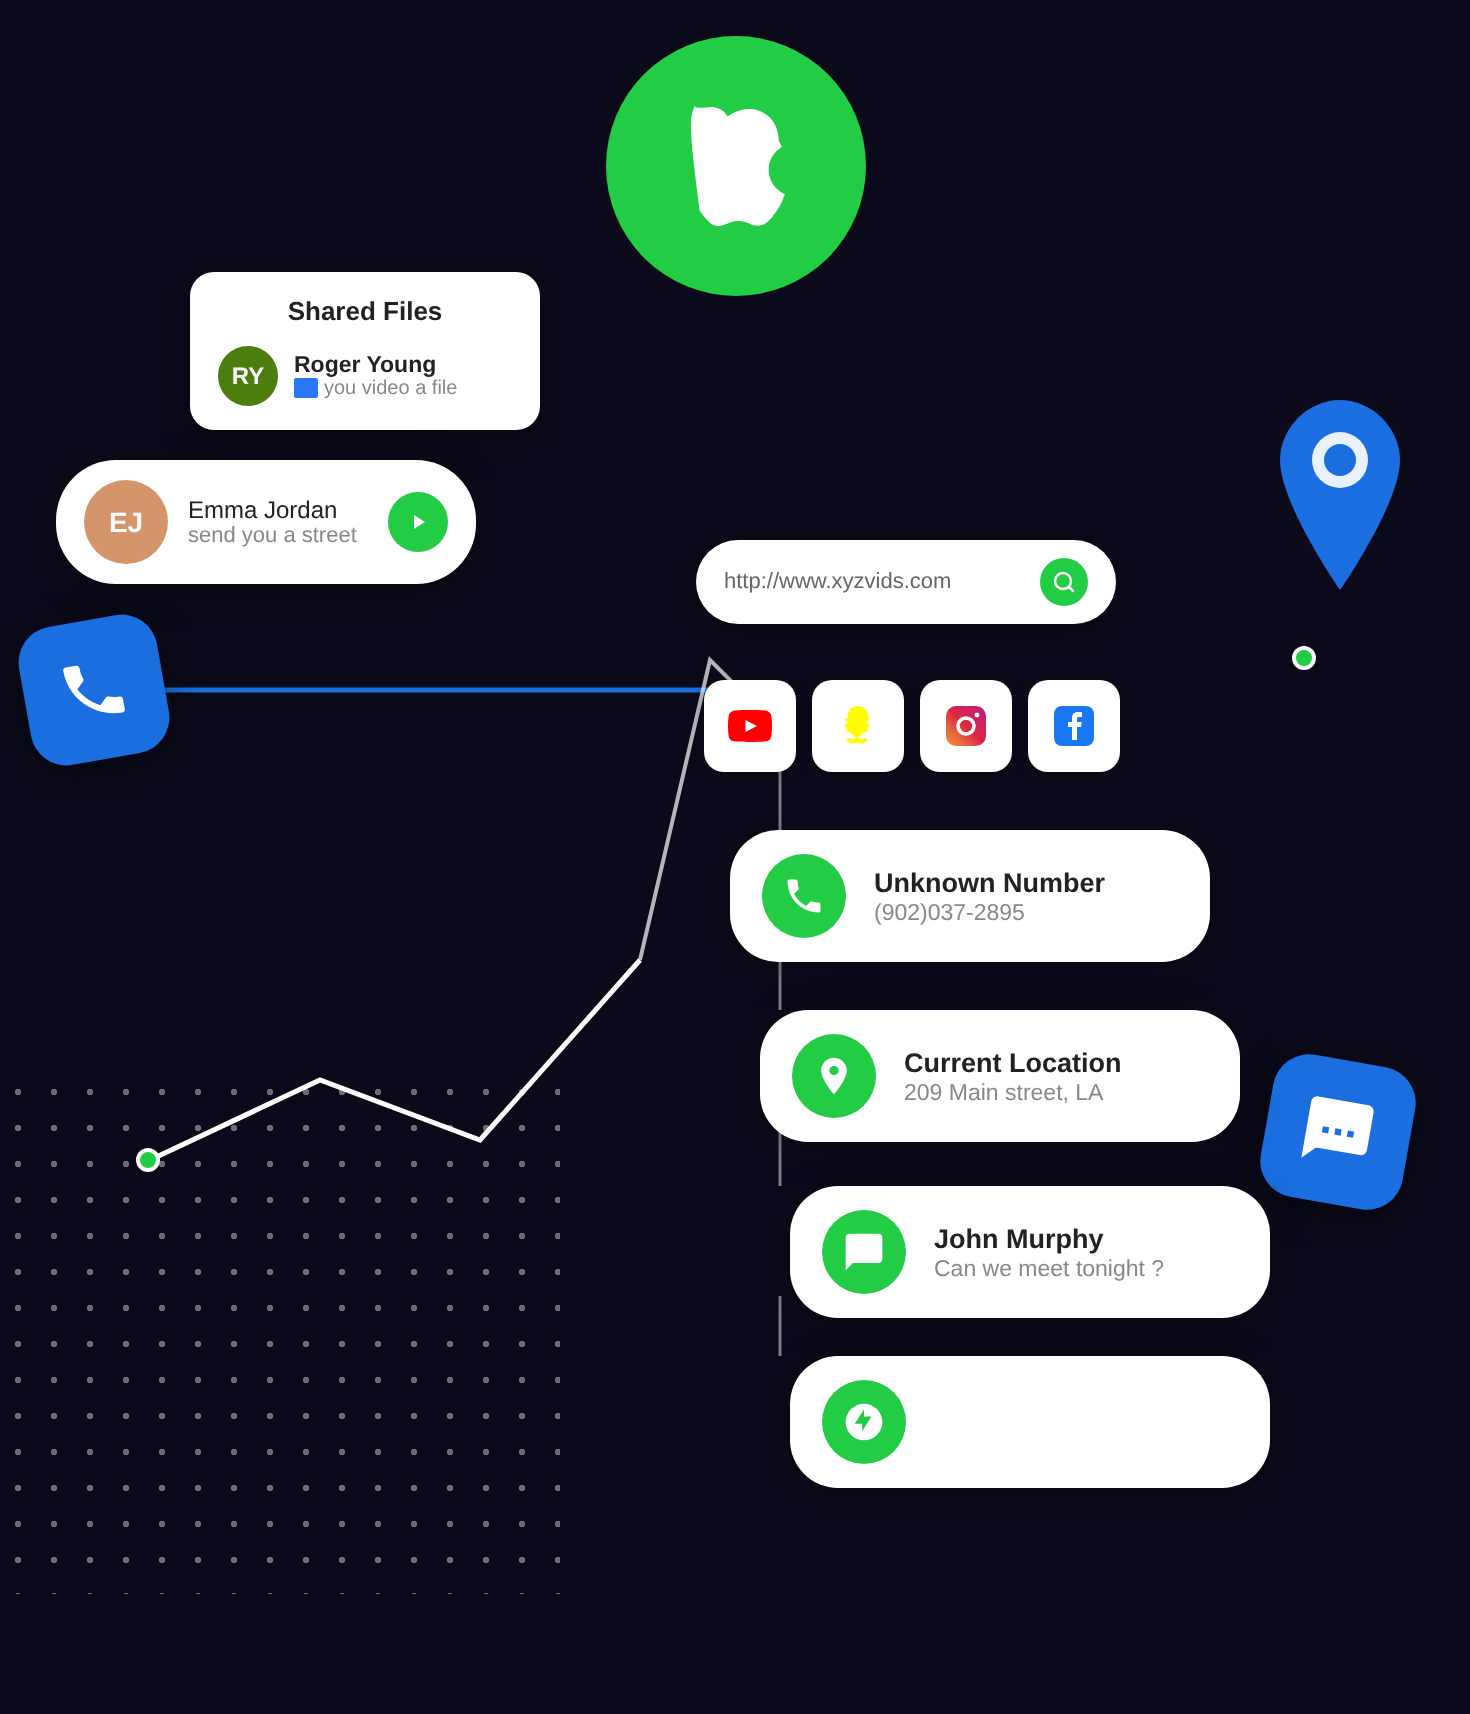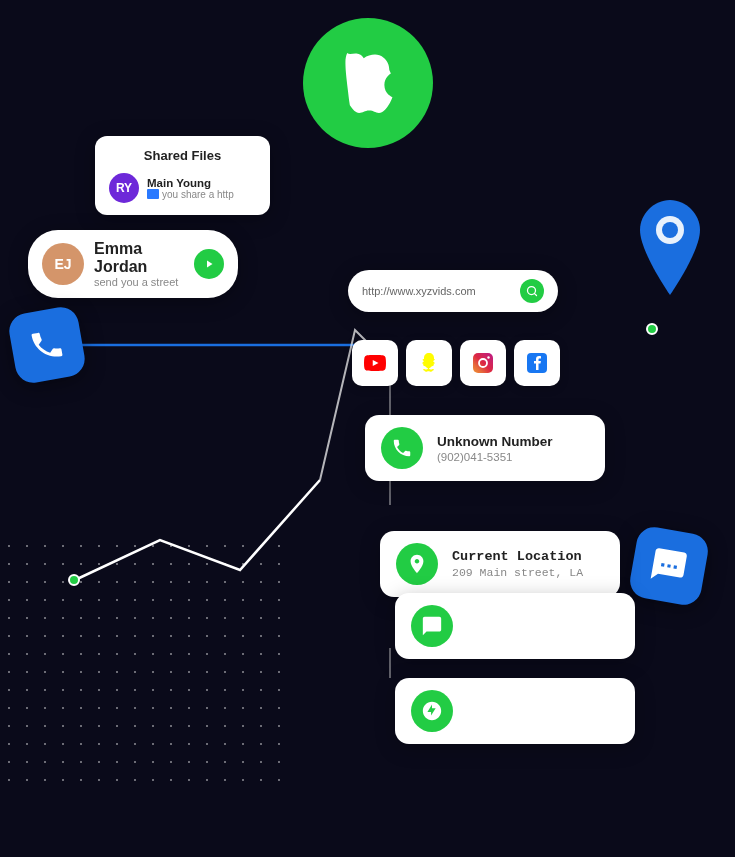--- a/index.html
+++ b/index.html
@@ -66,21 +66,21 @@
     }
     .shared-files-user {
       display: flex;
       align-items: center;
       gap: 8px;
     }
     .avatar-small {
       width: 30px;
       height: 30px;
       border-radius: 50%;
-      background: #6d28d9;
+      background: #4d7c0f;
       flex-shrink: 0;
       overflow: hidden;
       display: flex;
       align-items: center;
       justify-content: center;
       font-size: 12px;
       color: white;
       font-weight: 600;
     }
     .user-info-small .name {
@@ -126,22 +126,22 @@
       flex-shrink: 0;
       overflow: hidden;
       display: flex;
       align-items: center;
       justify-content: center;
       font-size: 14px;
       color: white;
       font-weight: 600;
     }
     .emma-info .name {
-      font-size: 16px;
-      font-weight: 700;
+      font-size: 12px;
+      font-weight: 400;
       color: #222;
     }
     .emma-info .sub {
       font-size: 11px;
       color: #888;
     }
     .play-btn {
       width: 30px;
       height: 30px;
       background: #22cc44;
@@ -273,21 +273,21 @@
     .chat-badge svg {
       width: 38px;
       height: 38px;
       fill: white;
     }
 
     
     .info-card {
       position: absolute;
       background: white;
-      border-radius: 14px;
+      border-radius: 24px;
       padding: 12px 16px;
       display: flex;
       align-items: center;
       gap: 14px;
       box-shadow: 0 4px 20px rgba(0,0,0,0.25);
       z-index: 10;
       width: 240px;
     }
     .info-card .ic-icon {
       width: 42px;
@@ -363,24 +363,24 @@
   <svg viewBox="0 0 814 1000" xmlns="http://www.w3.org/2000/svg">
     <path d="M788.1 340.9c-5.8 4.5-108.2 62.2-108.2 190.5 0 148.4 130.3 200.9 134.2 202.2-.6 3.2-20.7 71.9-68.7 141.9-42.8 61.6-87.5 123.1-155.5 123.1s-85.5-39.5-164-39.5c-76 0-103.7 40.8-165.9 40.8s-105-57.8-155.5-127.4C46 411.8 31 279.7 31 149.8c0-51.8 9.7-102.8 29.7-148.4C92 28.7 149.6 8 200.1 8c40.7 0 104.4 16.8 135.7 78.3 55.2-38.5 121.1-61 188.7-61 46.4 0 100.7 16.8 147.8 56.8 51.8 43.8 89.9 112.3 89.9 202.9z"></path>
   </svg>
 </div>
 
 <div class="shared-files-card">
   <div class="shared-files-title">Shared Files</div>
   <div class="shared-files-user">
     <div class="avatar-small">RY</div>
     <div class="user-info-small">
-      <div class="name">Main Young</div>
+      <div class="name">Roger Young</div>
       <div class="sub">
         <span class="file-icon"></span>
-        <span>you share a http</span>
+        <span>you video a file</span>
       </div>
     </div>
   </div>
 </div>
 
 <div class="emma-card">
   <div class="emma-avatar">EJ</div>
   <div class="emma-info">
     <div class="name">Emma Jordan</div>
     <div class="sub">send you a street</div>
@@ -462,42 +462,46 @@
 </div>
 
 <div class="info-card" style="top:415px; left:365px;">
   <div class="ic-icon">
     <svg viewBox="0 0 24 24" xmlns="http://www.w3.org/2000/svg">
       <path d="M6.6 10.8c1.4 2.8 3.8 5.1 6.6 6.6l2.2-2.2c.3-.3.7-.4 1-.2 1.1.4 2.3.6 3.6.6.6 0 1 .4 1 1V20c0 .6-.4 1-1 1-9.4 0-17-7.6-17-17 0-.6.4-1 1-1h3.5c.6 0 1 .4 1 1 0 1.3.2 2.5.6 3.6.1.3 0 .7-.2 1L6.6 10.8z"></path>
     </svg>
   </div>
   <div>
     <div class="ic-title">Unknown Number</div>
-    <div class="ic-sub">(902)041-5351</div>
-  </div>
-</div>
-
-<div class="info-card" style="top:531px; left:380px;font-family:Liberation Mono, monospace;">
+    <div class="ic-sub">(902)037-2895</div>
+  </div>
+</div>
+
+<div class="info-card" style="top:505px; left:380px;">
   <div class="ic-icon">
     <svg viewBox="0 0 24 24" xmlns="http://www.w3.org/2000/svg">
       <path d="M12 2C8.13 2 5 5.13 5 9c0 5.25 7 13 7 13s7-7.75 7-13c0-3.87-3.13-7-7-7zm0 9.5c-1.38 0-2.5-1.12-2.5-2.5s1.12-2.5 2.5-2.5 2.5 1.12 2.5 2.5-1.12 2.5-2.5 2.5z"></path>
     </svg>
   </div>
   <div>
     <div class="ic-title">Current Location</div>
     <div class="ic-sub">209 Main street, LA</div>
   </div>
 </div>
 
 <div class="info-card" style="top:593px; left:395px;">
   <div class="ic-icon">
     <svg viewBox="0 0 24 24" xmlns="http://www.w3.org/2000/svg">
       <path d="M20 2H4c-1.1 0-2 .9-2 2v18l4-4h14c1.1 0 2-.9 2-2V4c0-1.1-.9-2-2-2z"></path>
     </svg>
   </div>
+  <div>
+    <div class="ic-title">John Murphy</div>
+    <div class="ic-sub">Can we meet tonight ?</div>
+  </div>
 </div>
 
 <div class="info-card" style="top:678px; left:395px;">
   <div class="ic-icon">
     <svg viewBox="0 0 24 24" xmlns="http://www.w3.org/2000/svg">
       <path d="M12 2C6.48 2 2 6.48 2 12s4.48 10 10 10 10-4.48 10-10S17.52 2 12 2zm-1 15v-4H7l5-8v4h4l-5 8z"></path>
     </svg>
   </div>
 </div>
 

